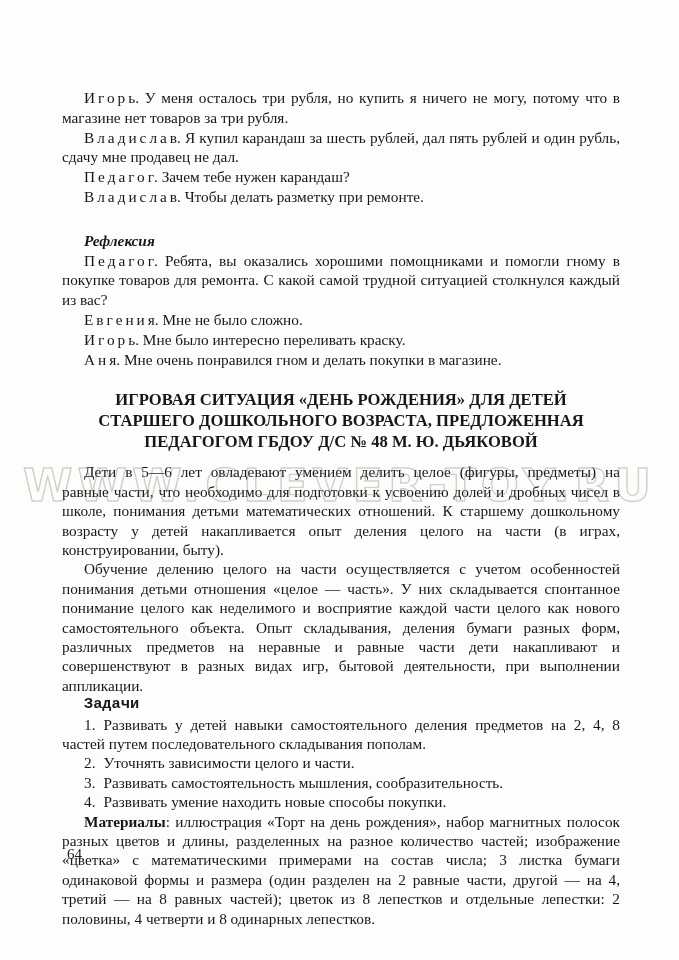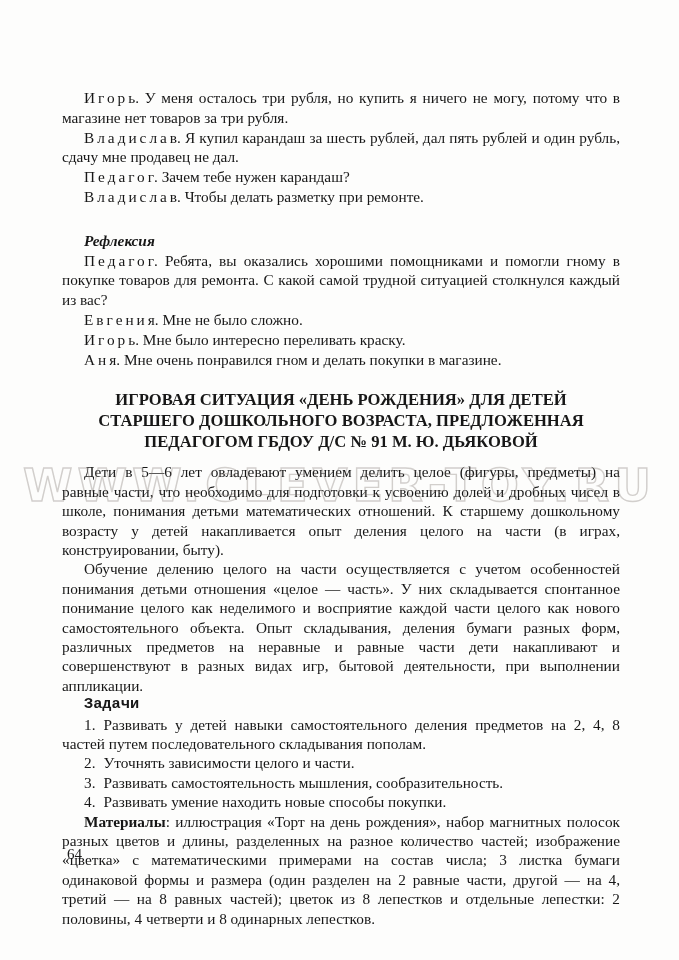--- a/index.html
+++ b/index.html
@@ -90,21 +90,21 @@
     <p class="reflection-label">Рефлексия</p>
 
     <p><span class="speaker">Педагог</span><span>. Ребята, вы оказались хорошими помощниками и помогли гному в покупке товаров для ремонта. С какой самой трудной ситуацией столкнулся каждый из вас?</span></p>
     <p><span class="speaker">Евгения</span><span>. Мне не было сложно.</span></p>
     <p><span class="speaker">Игорь</span><span>. Мне было интересно переливать краску.</span></p>
     <p><span class="speaker">Аня</span><span>. Мне очень понравился гном и делать покупки в магазине.</span></p>
 
     <div class="heading">
       <div>ИГРОВАЯ СИТУАЦИЯ «ДЕНЬ РОЖДЕНИЯ» ДЛЯ ДЕТЕЙ</div>
       <div>СТАРШЕГО ДОШКОЛЬНОГО ВОЗРАСТА, ПРЕДЛОЖЕННАЯ</div>
-      <div>ПЕДАГОГОМ ГБДОУ Д/С № 91 М. Ю. ДЬЯКОВОЙ</div>
+      <div>ПЕДАГОГОМ ГБДОУ Д/С № 48 М. Ю. ДЬЯКОВОЙ</div>
     </div>
 
     <div class="body-block">
       <p>Дети в 5—6 лет овладевают умением делить целое (фигуры, предметы) на равные части, что необходимо для подготовки к усвоению долей и дробных чисел в школе, понимания детьми математических отношений. К старшему дошкольному возрасту у детей накапливается опыт деления целого на части (в играх, конструировании, быту).</p>
       <p>Обучение делению целого на части осуществляется с учетом особенностей понимания детьми отношения «целое — часть». У них складывается спонтанное понимание целого как неделимого и восприятие каждой части целого как нового самостоятельного объекта. Опыт складывания, деления бумаги разных форм, различных предметов на неравные и равные части дети накапливают и совершенствуют в разных видах игр, бытовой деятельности, при выполнении аппликации.</p>
 
       <p class="tasks-label">Задачи</p>
 
       <p><span class="task-num">1.</span><span>Развивать у детей навыки самостоятельного деления предметов на 2, 4, 8 частей путем последовательного складывания пополам.</span></p>
       <p><span class="task-num">2.</span><span>Уточнять зависимости целого и части.</span></p>

